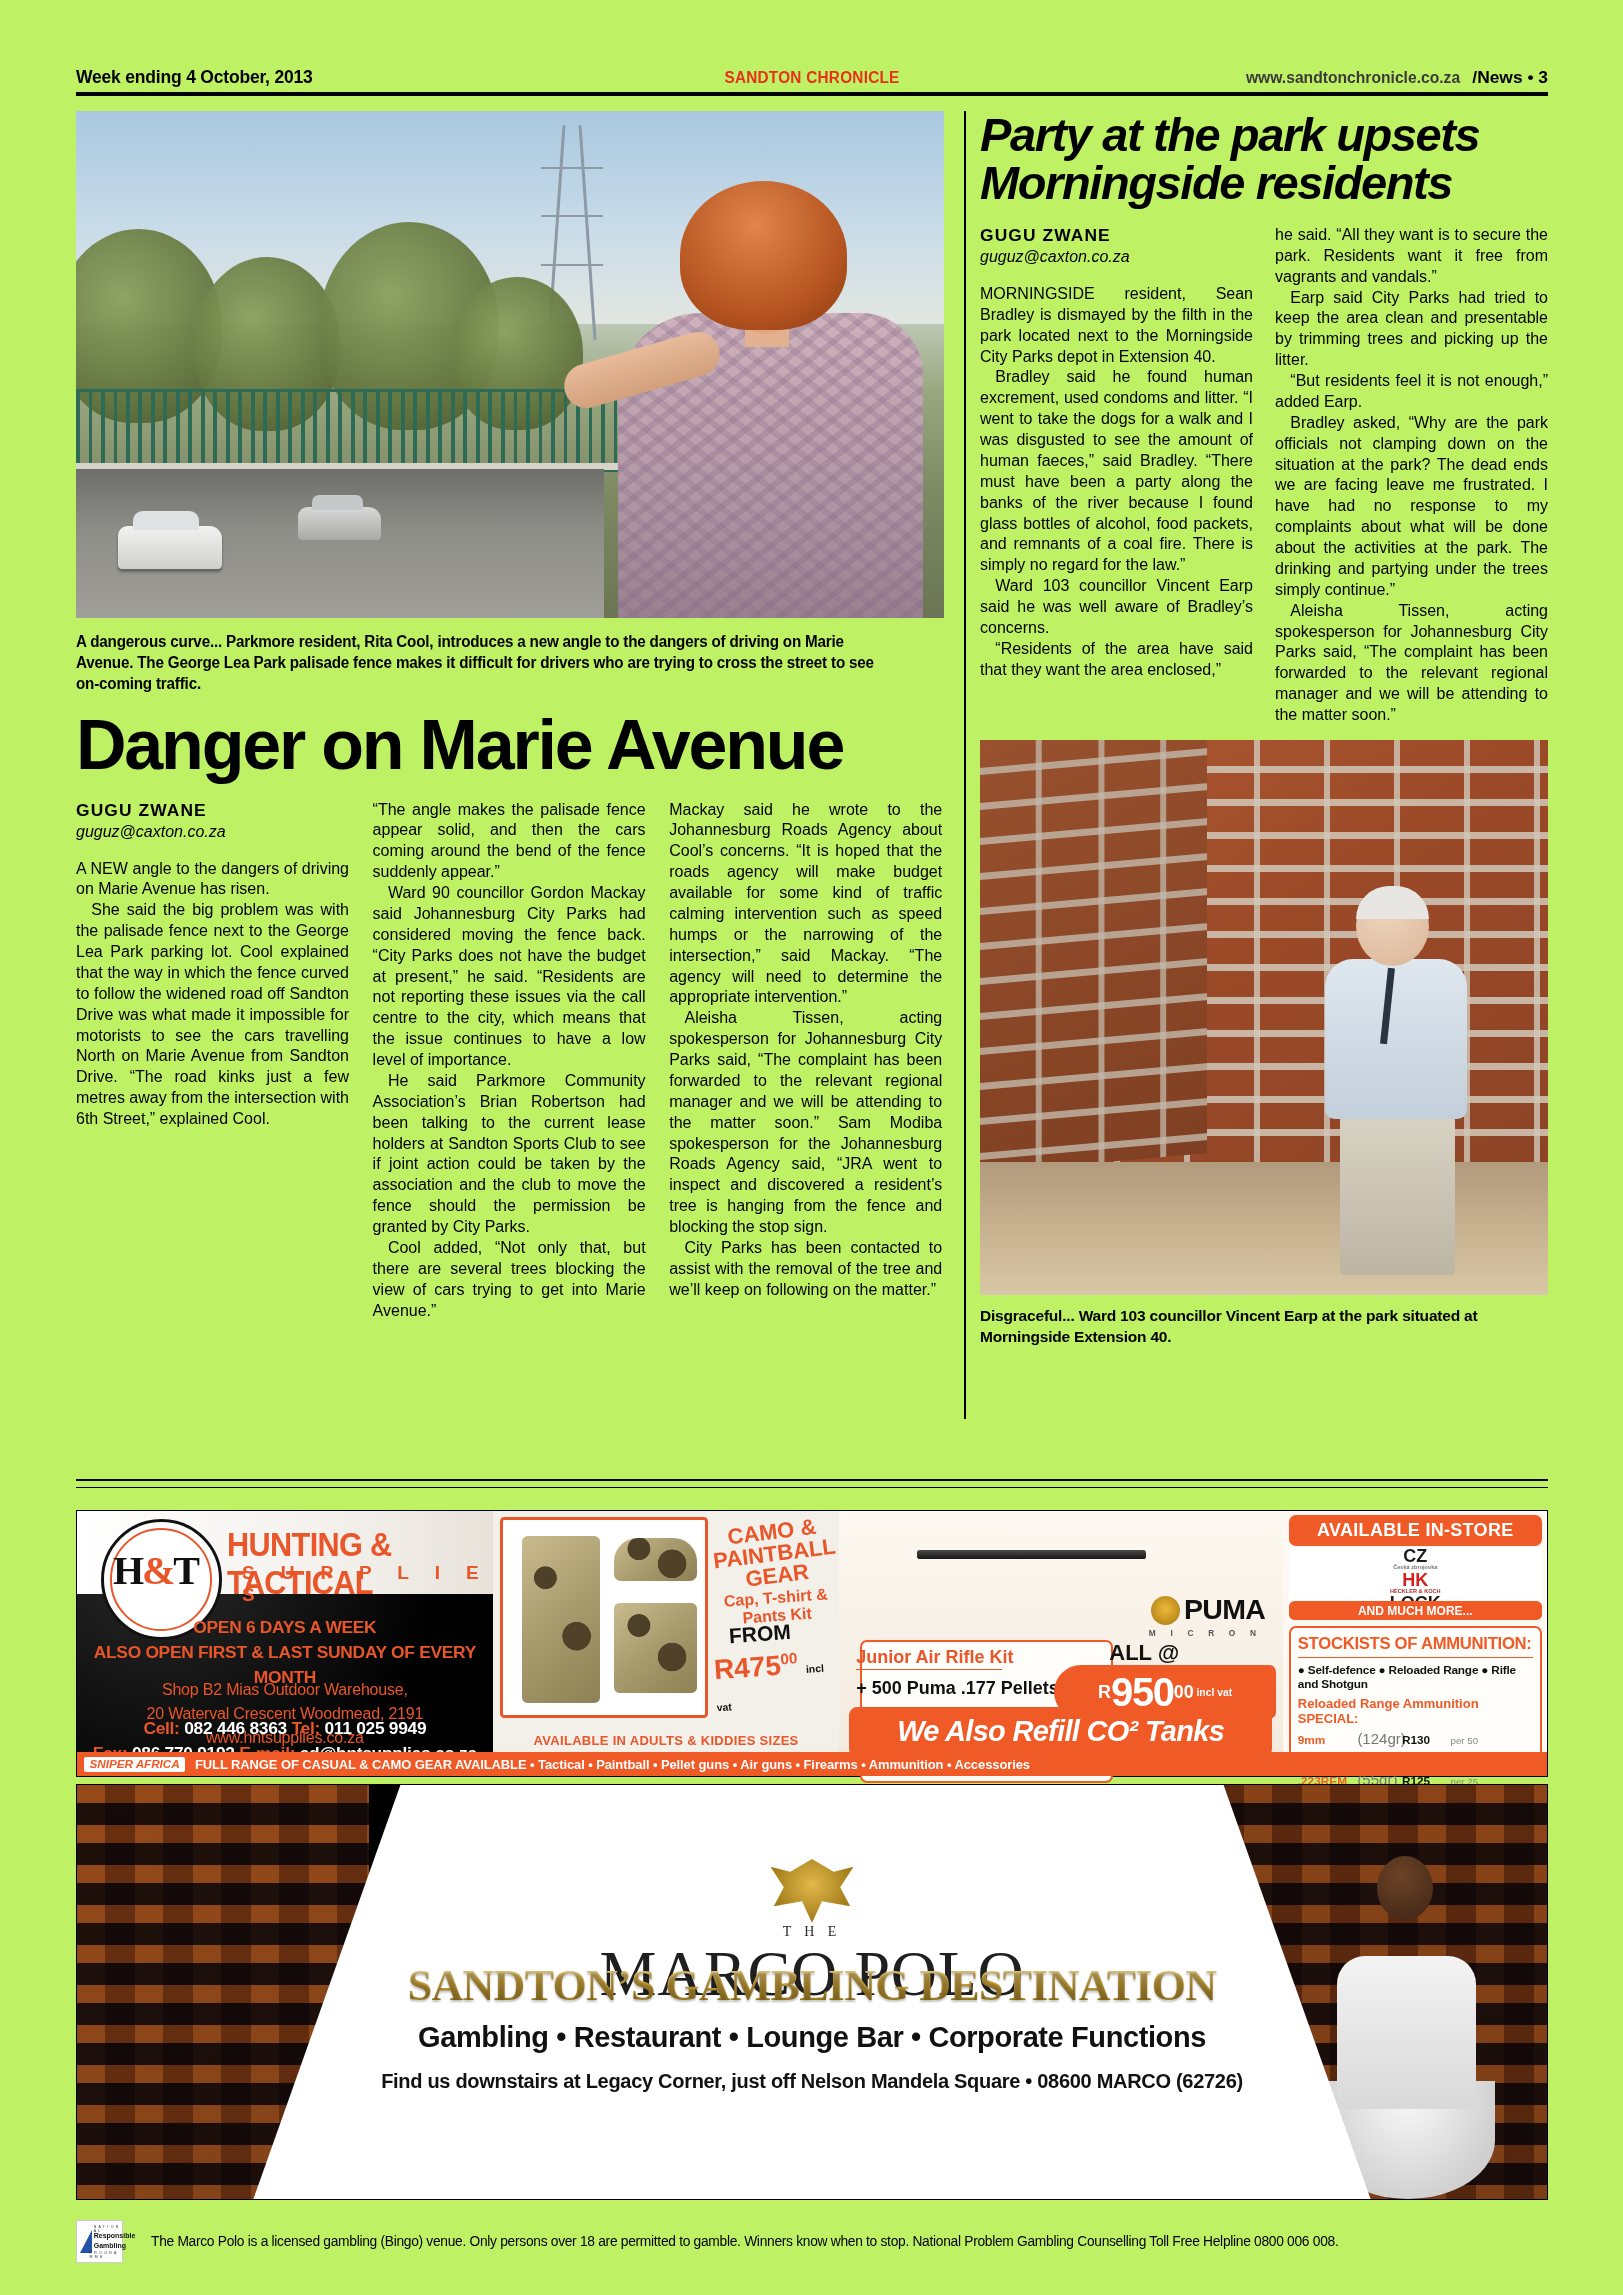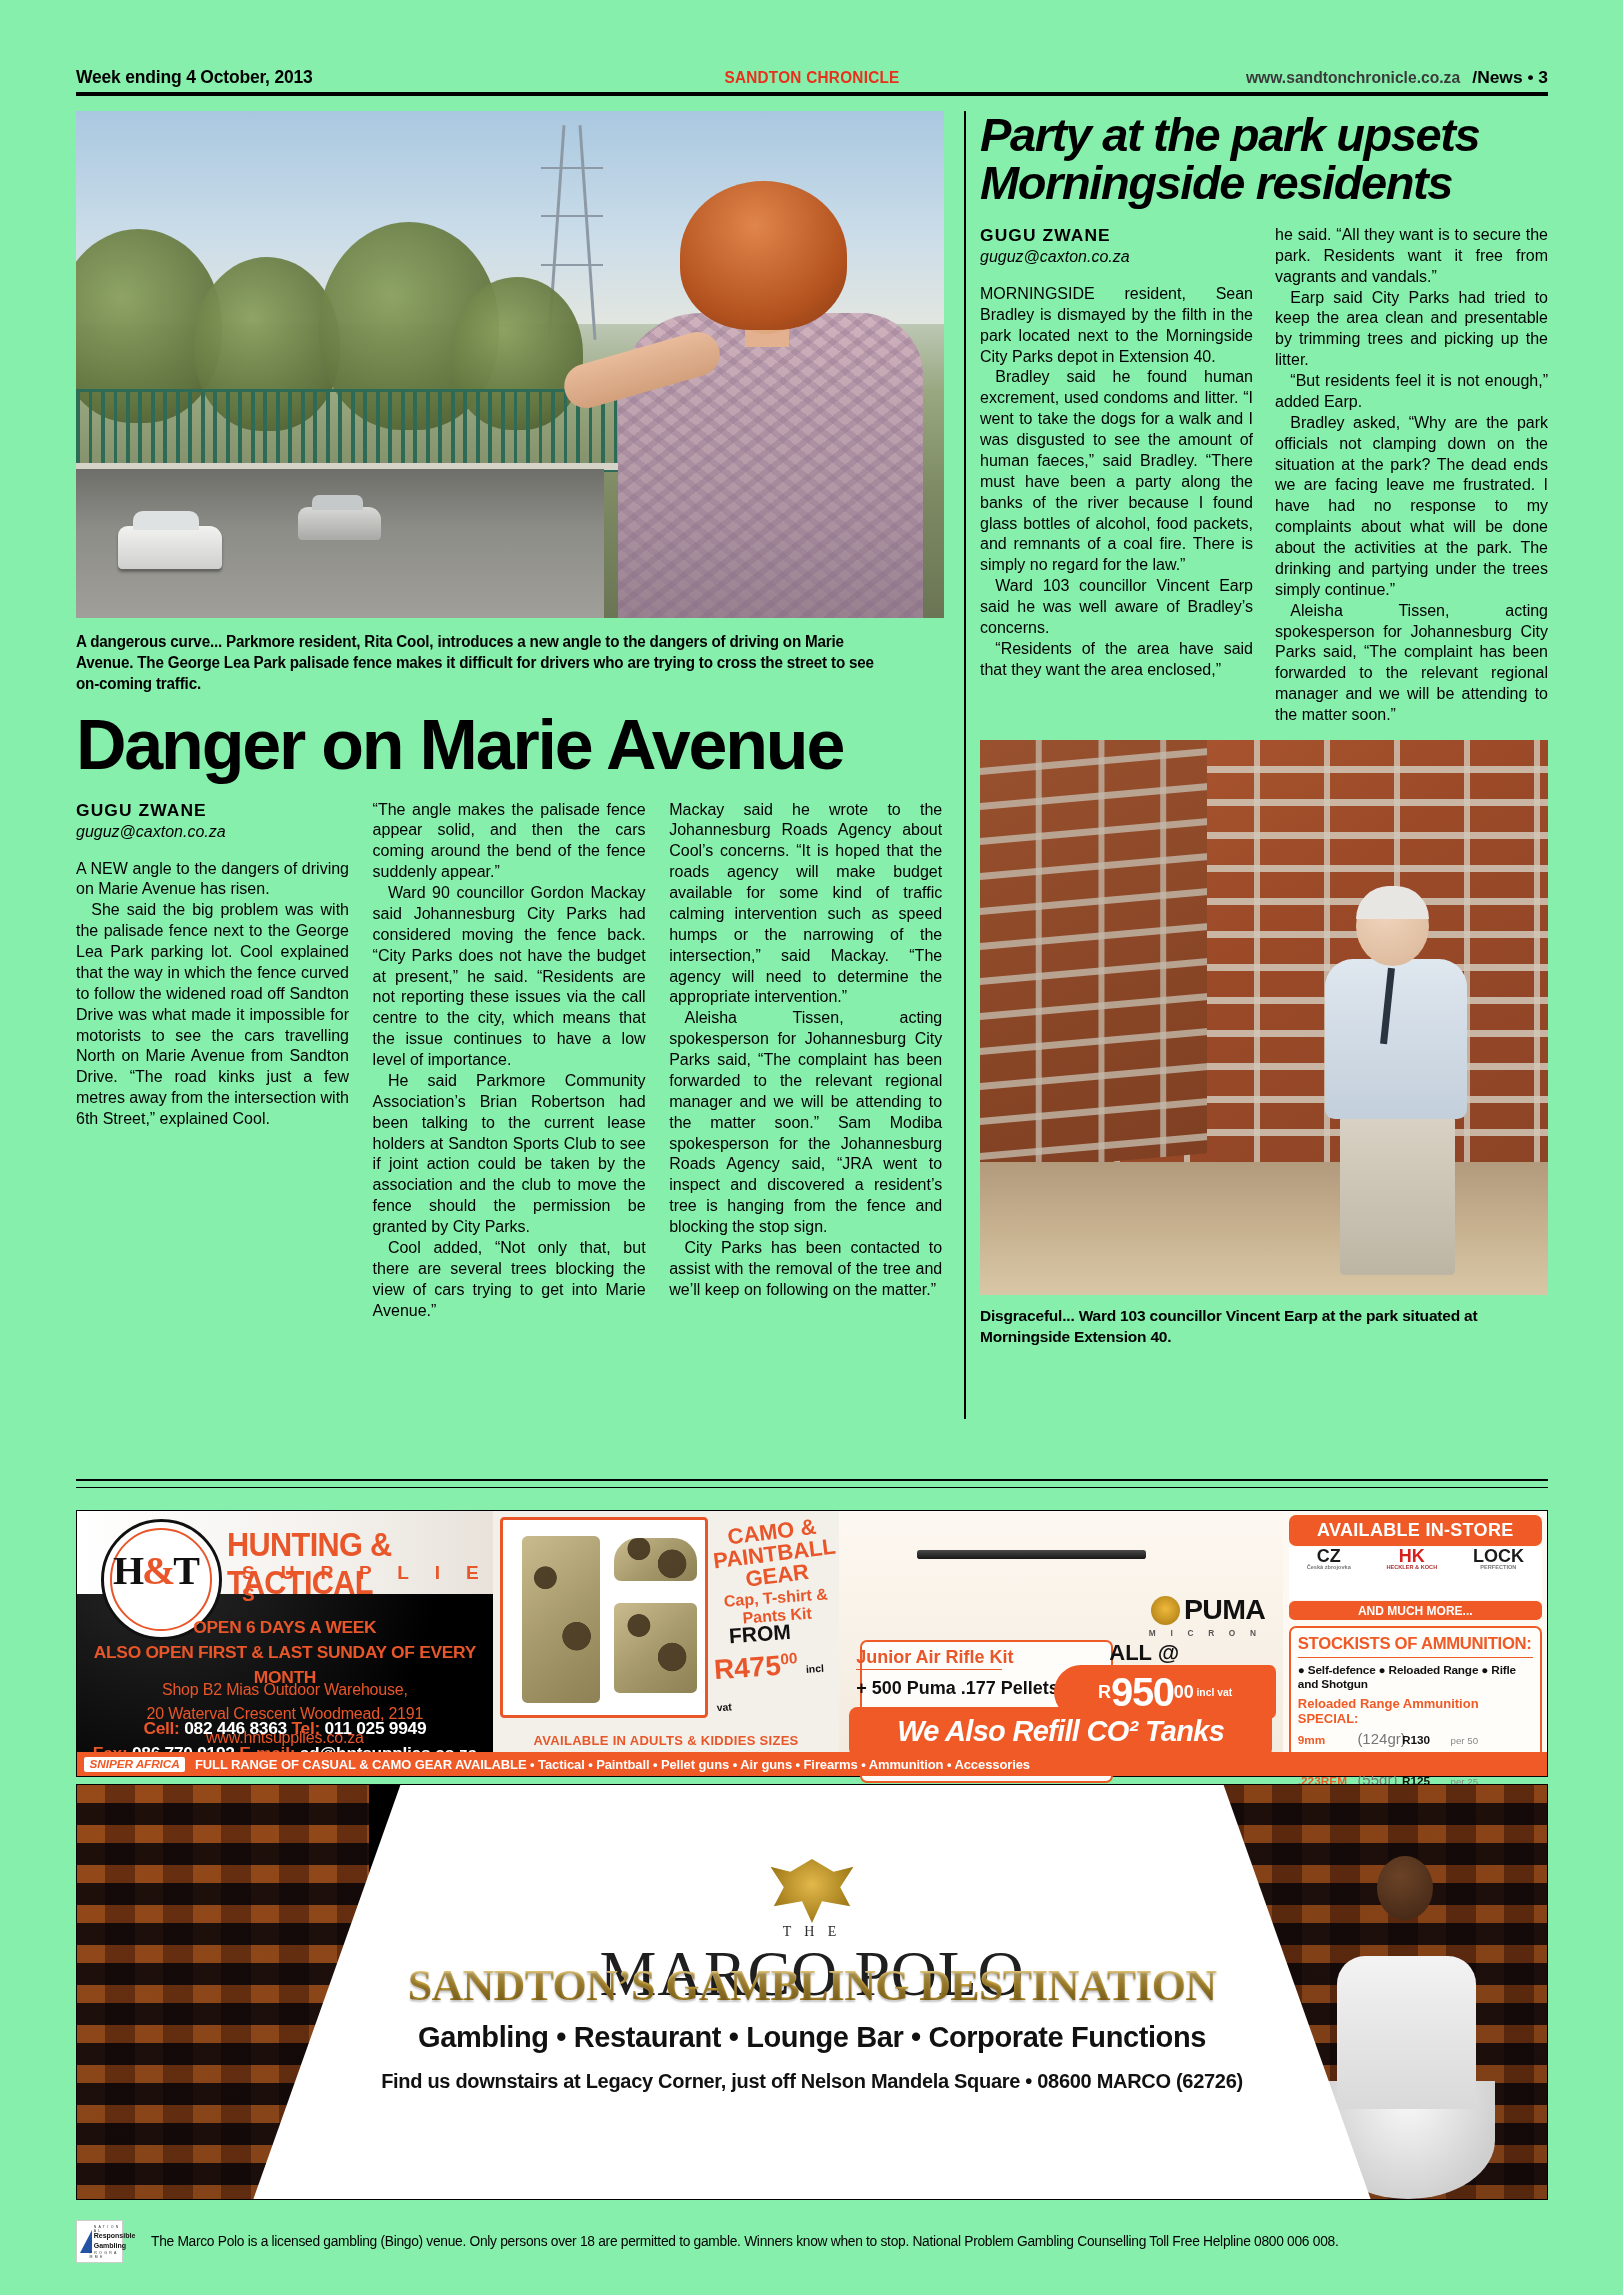--- a/index.html
+++ b/index.html
@@ -6,21 +6,21 @@
   html, body {
     width: 1624px;
     height: 2295px;
     background: #ffffff;
     font-family: "Liberation Sans", sans-serif;
   }
   .page {
     position: relative;
     width: 1624px;
     height: 2295px;
-    background: #86efac;
+    background: #bef264;
     overflow: hidden;
   }
 
   
   .masthead {
     position: absolute;
     left: 76px; top: 56px;
     width: 1472px; height: 32px;
     display: flex; align-items: flex-end;
   }
@@ -292,21 +292,21 @@
   .hnt-pricebig .c{font-size:18px;font-weight:bold;vertical-align:18px;}
   .hnt-pricebig .iv{font-size:10.4px;font-weight:bold;margin-left:2.8px;}
   .hnt-co2{position:absolute;left:9.7px;bottom:19.4px;width:423px;height:50px;border-radius:8.3px;
     background:#ef5a26;color:#fff;display:flex;align-items:center;justify-content:center;
     font-size:29px;font-weight:bold;font-style:italic;letter-spacing:-0.7px;}
 
   .hnt-right3 { position:relative; width:264px; height:100%; background:#fdf8f1; }
   .hnt-instore{position:absolute;left:5.6px;top:4.2px;width:253px;height:30.5px;border-radius:7px;background:#ef5a26;
     color:#fff;font-weight:bold;font-size:18px;display:flex;align-items:center;justify-content:center;letter-spacing:0.3px;}
   .hnt-brands{position:absolute;left:5.6px;top:36px;width:253px;height:53px;background:#fff;
-    display:flex;justify-content:space-around;}
+    display:flex;align-items:center;justify-content:space-around;flex-direction:column;}
   .brand{font-weight:bold;font-size:14px;color:#1b1b1b;text-align:center;line-height:1.0;}
   .brand .big{font-size:18px;}
   .brand.hk{color:#d5201c;}
   .hnt-more{position:absolute;left:5.6px;top:90px;width:253px;height:19.4px;border-radius:5.6px;background:#ef5a26;
     color:#fff;font-size:12px;font-weight:bold;display:flex;align-items:center;justify-content:center;}
   .hnt-stock{position:absolute;left:5.6px;top:115px;width:253px;height:143px;border:2.1px solid #ef5a26;border-radius:7px;
     background:#fffdf9;padding:5.6px 7px;}
   .hnt-stock h4{color:#ef5a26;font-size:16.7px;font-weight:bold;letter-spacing:-0.3px;}
   .hnt-stock .rule{height:1.4px;background:#ef5a26;margin:3.5px 0 4.2px;}
   .hnt-stock .types{font-size:11.8px;font-weight:bold;color:#111;letter-spacing:-0.2px;}

